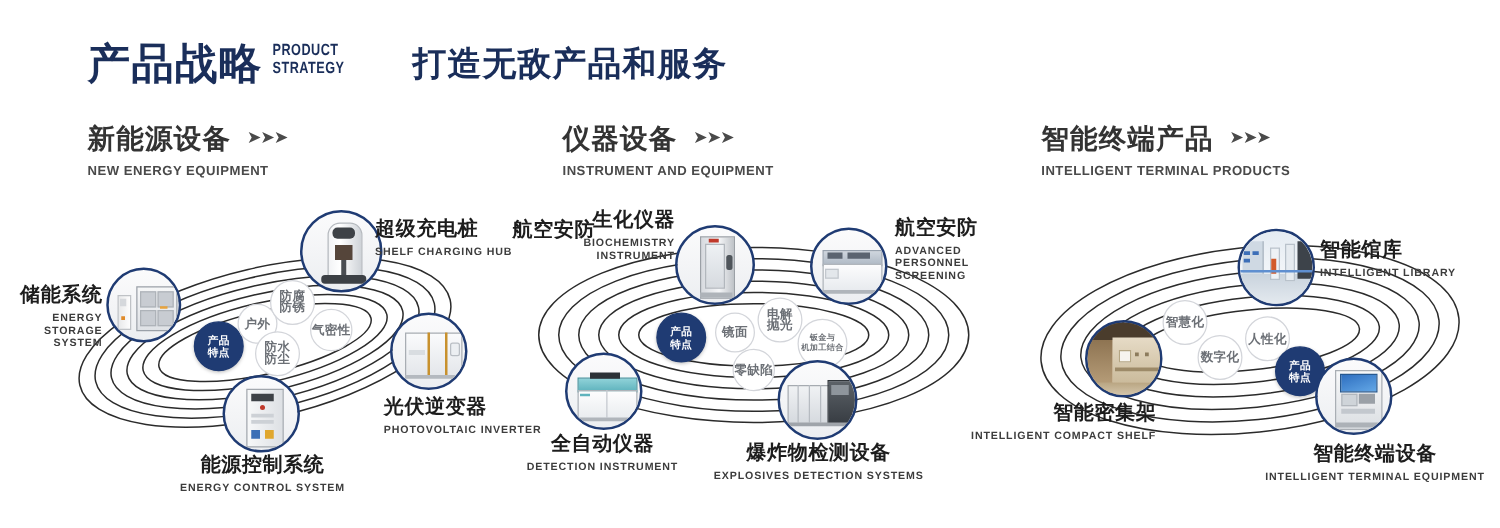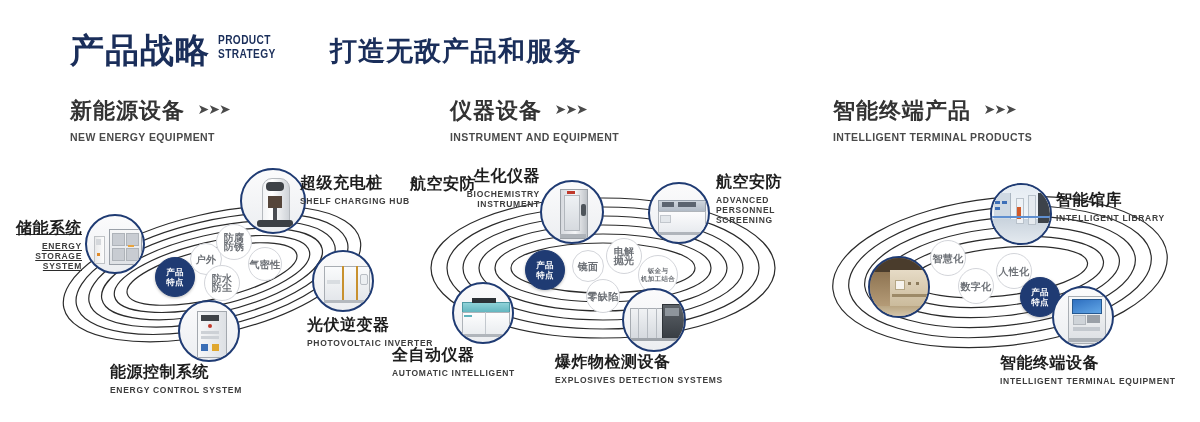--- a/index.html
+++ b/index.html
@@ -72,21 +72,21 @@
   .node-label .nl-cn {
     font-size: 16px; font-weight: bold; color: #1d1d1d;
     letter-spacing: 0.5px; white-space: nowrap; display: block;
   }
   .node-label .nl-en {
     font-size: 8.5px; font-weight: bold; color: #3d3d3d;
     letter-spacing: 0.7px; display: block; margin-top: 2px;
     white-space: nowrap;
   }
   .node-label.ta-right { text-align: right; }
-  .node-label.ta-center { text-align: left; }
+  .node-label.ta-center { text-align: center; }
 
   .feature {
     position: absolute; border-radius: 50%;
     border: 1px solid #d3d5da; background: #ffffff;
     display: flex; align-items: center; justify-content: center;
     text-align: center; box-sizing: border-box;
     color: #6c7076; font-size: 10px; line-height: 9px;
     font-weight: bold; letter-spacing: 0.3px;
   }
   .feature.core {
@@ -184,21 +184,21 @@
         <div class="tb" style="left:9px; top:23px; width:5px; height:6px; background:#d5d8dc;"></div>
         <div class="tb" style="left:10px; top:37px; width:3px; height:3px; background:#e08b2a;"></div>
         <div class="tb" style="left:22px; top:13px; width:31px; height:34px; background:linear-gradient(180deg,#f6f7f8,#dfe2e6); border:1px solid #9aa0a8;"></div>
         <div class="tb" style="left:25px; top:17px; width:11px; height:11px; background:#c8ccd2; border:1px solid #aeb3b9;"></div>
         <div class="tb" style="left:39px; top:17px; width:11px; height:11px; background:#c8ccd2; border:1px solid #aeb3b9;"></div>
         <div class="tb" style="left:25px; top:32px; width:11px; height:11px; background:#c8ccd2; border:1px solid #aeb3b9;"></div>
         <div class="tb" style="left:39px; top:32px; width:11px; height:11px; background:#c8ccd2; border:1px solid #aeb3b9;"></div>
         <div class="tb" style="left:41px; top:29px; width:6px; height:2px; background:#e8a33d;"></div>
       </div>
     </div>
-    <div class="node-label ta-right" style="left:0px; top:218px; width:82px;text-decoration:underline;">
+    <div class="node-label ta-right" style="left:0px; top:226px; width:82px;">
       <span class="nl-cn">储能系统</span>
       <span class="nl-en" style="white-space:normal;">ENERGY STORAGE SYSTEM</span>
     </div>
 
     <div class="node bg-grey" style="left:240px; top:168px; width:66px; height:66px;">
       <div class="thumb">
         <div class="tb" style="left:20px; top:8px; width:26px; height:42px; border-radius:10px 10px 2px 2px; background:linear-gradient(90deg,#f2f3f5 0%,#ffffff 35%,#cfd3d8 100%); border:1px solid #b5b9be;"></div>
         <div class="tb" style="left:24px; top:12px; width:18px; height:9px; border-radius:4px; background:#3e4247;"></div>
         <div class="tb" style="left:26px; top:26px; width:14px; height:12px; background:#55453a;"></div>
         <div class="tb" style="left:31px; top:38px; width:4px; height:14px; background:#4a4d52;"></div>
@@ -322,21 +322,21 @@
         <div class="tb" style="left:8px; top:18px; width:46px; height:10px; background:linear-gradient(180deg,#8fd2d8,#5fb3bd); border:1px solid #4d98a2;"></div>
         <div class="tb" style="left:18px; top:14px; width:24px; height:5px; background:#2c3136;"></div>
         <div class="tb" style="left:8px; top:28px; width:46px; height:22px; background:linear-gradient(180deg,#fdfdfe,#e9ecef); border:1px solid #aeb3b9;"></div>
         <div class="tb" style="left:31px; top:28px; width:1px; height:22px; background:#c3c8ce;"></div>
         <div class="tb" style="left:10px; top:31px; width:8px; height:2px; background:#5fb3bd;"></div>
         <div class="tb" style="left:8px; top:50px; width:46px; height:3px; background:#b0b5bb;"></div>
       </div>
     </div>
     <div class="node-label ta-center" style="left:-8px; top:345px; width:180px;">
       <span class="nl-cn">全自动仪器</span>
-      <span class="nl-en">AUTOMATIC INTELLIGENT</span>
+      <span class="nl-en">DETECTION INSTRUMENT</span>
     </div>
 
     <div class="node bg-grey" style="left:222px; top:288px; width:64px; height:64px;">
       <div class="thumb">
         <div class="tb" style="left:6px; top:18px; width:34px; height:30px; background:linear-gradient(180deg,#f0f2f4,#d5d9de); border:1px solid #a6abb1;"></div>
         <div class="tb" style="left:14px; top:18px; width:1px; height:30px; background:#b6bbc1;"></div>
         <div class="tb" style="left:23px; top:18px; width:1px; height:30px; background:#b6bbc1;"></div>
         <div class="tb" style="left:32px; top:18px; width:1px; height:30px; background:#b6bbc1;"></div>
         <div class="tb" style="left:38px; top:14px; width:22px; height:34px; background:linear-gradient(180deg,#5c6268,#373c42); border:1px solid #2e3338;"></div>
         <div class="tb" style="left:41px; top:18px; width:14px; height:8px; background:#8e959c;"></div>
@@ -409,20 +409,24 @@
         <div class="tb" style="left:0; top:0; width:62px; height:14px; background:#4a3c2c;"></div>
         <div class="tb" style="left:0; top:14px; width:20px; height:48px; background:linear-gradient(180deg,#8e7452,#c4ab86);"></div>
         <div class="tb" style="left:20px; top:12px; width:42px; height:36px; background:linear-gradient(180deg,#e6dbc6,#cbbb9c);"></div>
         <div class="tb" style="left:25px; top:22px; width:8px; height:8px; background:#f7f4ee; border:1px solid #b5a684;"></div>
         <div class="tb" style="left:38px; top:24px; width:3px; height:3px; background:#8c7b5c;"></div>
         <div class="tb" style="left:46px; top:24px; width:3px; height:3px; background:#8c7b5c;"></div>
         <div class="tb" style="left:22px; top:36px; width:36px; height:3px; background:#9d8a68;"></div>
         <div class="tb" style="left:0; top:48px; width:62px; height:14px; background:linear-gradient(180deg,#b9a582,#ded2ba);"></div>
       </div>
     </div>
+    <div class="node-label ta-right" style="left:-40px; top:320px; width:165px;">
+      <span class="nl-cn">智能密集架</span>
+      <span class="nl-en" style="white-space:normal;">INTELLIGENT COMPACT SHELF</span>
+    </div>
 
     <div class="node bg-grey" style="left:252px; top:286px; width:62px; height:62px;">
       <div class="thumb">
         <div class="tb" style="left:14px; top:8px; width:36px; height:46px; background:linear-gradient(180deg,#f7f8f9,#dcdfe3); border:1px solid #a9aeb4;"></div>
         <div class="tb" style="left:18px; top:11px; width:28px; height:13px; background:linear-gradient(160deg,#2e6fc0,#63a7e6); border:1px solid #26588f;"></div>
         <div class="tb" style="left:19px; top:27px; width:11px; height:8px; background:#cfd4d9; border:1px solid #b2b7bd;"></div>
         <div class="tb" style="left:33px; top:27px; width:13px; height:8px; background:#9aa0a7;"></div>
         <div class="tb" style="left:19px; top:39px; width:27px; height:4px; background:#c3c8ce;"></div>
         <div class="tb" style="left:14px; top:50px; width:36px; height:4px; background:#acb1b7;"></div>
       </div>

